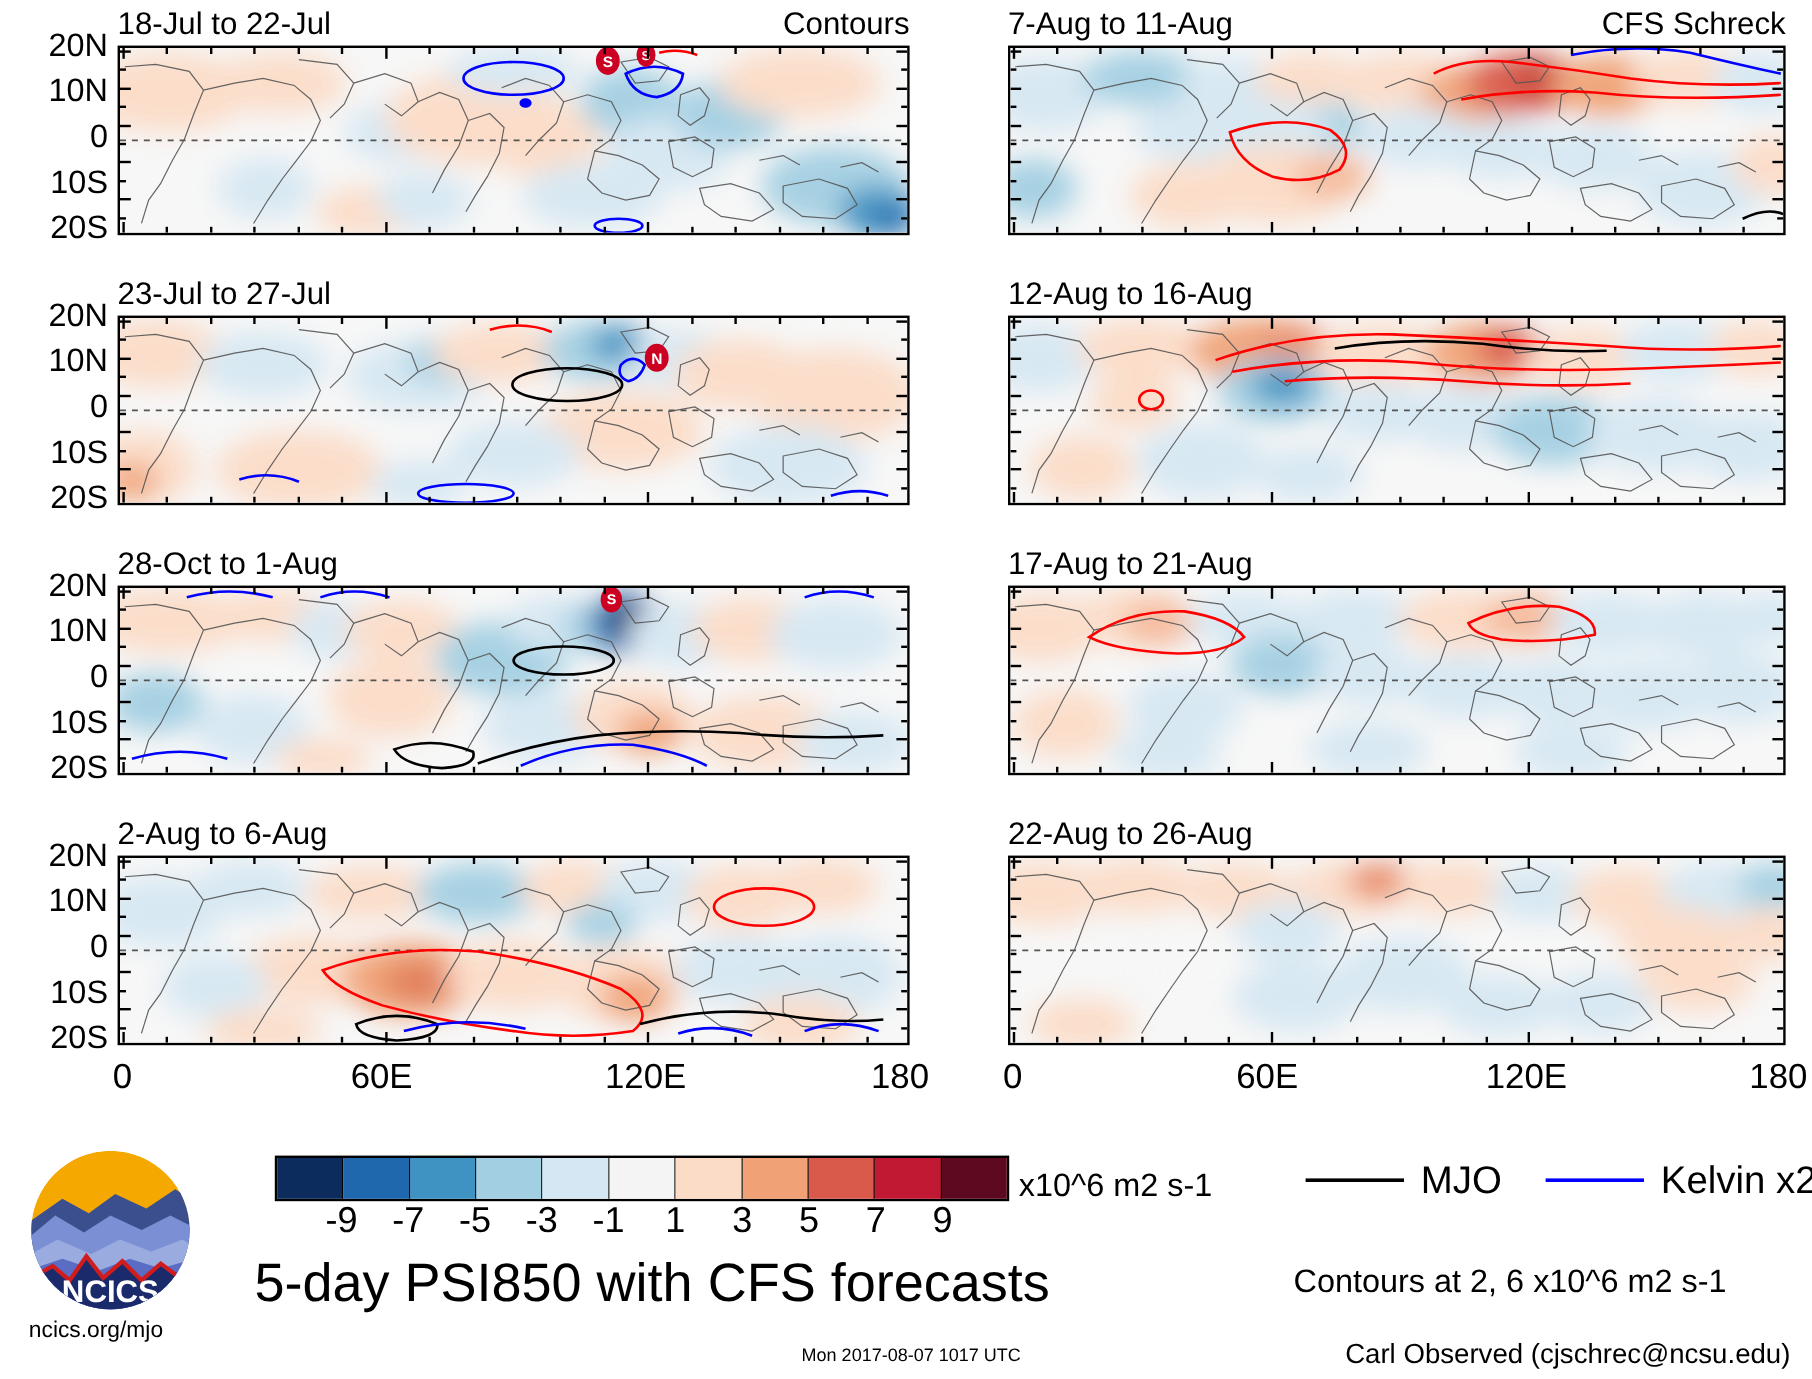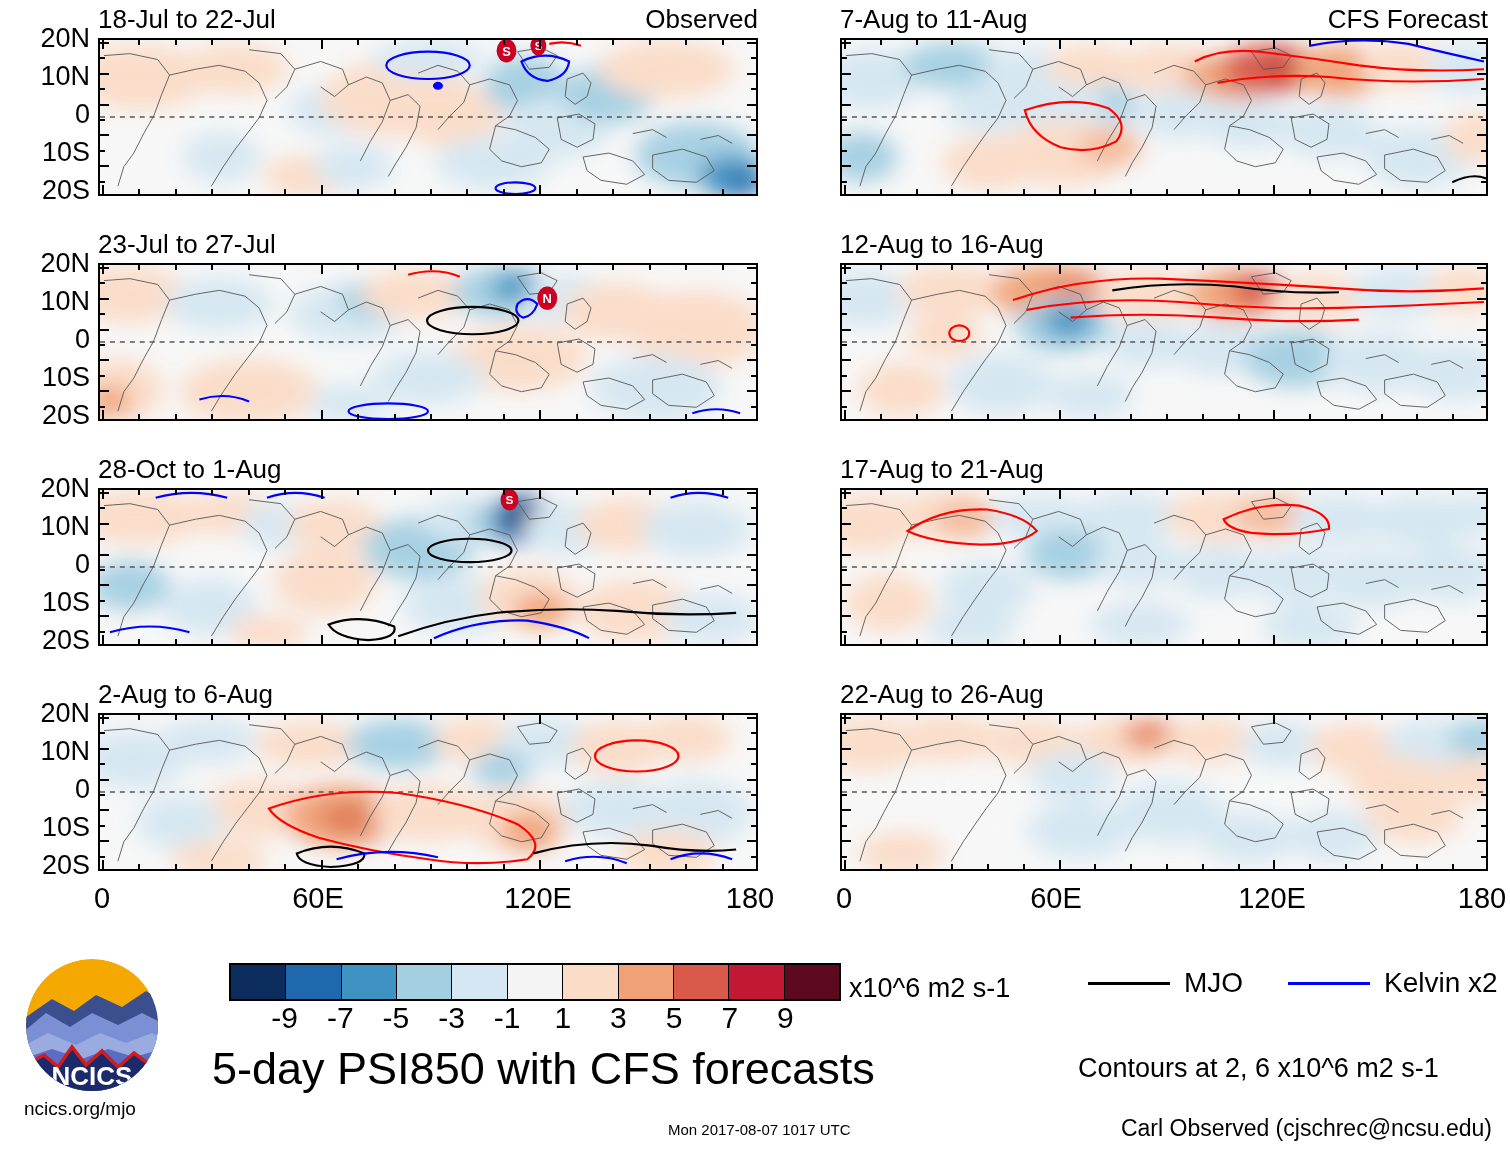--- a/index.html
+++ b/index.html
@@ -59,21 +59,21 @@
   }
   .main-title{
     position:absolute;left:212px;top:1046px;
     font-size:45px;color:#000;line-height:1;white-space:nowrap;
   }
   .legend{position:absolute;left:1088px;top:962px;width:400px;}
   .legend-row{display:flex;align-items:center;height:42px;}
   .legend-item{display:flex;align-items:center;width:200px;}
   .legend-line{width:82px;height:3px;flex:none;}
   .legend-label{
-    font-size:28px;color:#000;line-height:1;margin-left:14px;white-space:nowrap;
+    font-size:32px;color:#000;line-height:1;margin-left:14px;white-space:nowrap;
   }
   .contour-note{
     position:absolute;left:1078px;top:1055px;
     font-size:27px;color:#000;line-height:1;white-space:nowrap;
   }
   .footer-ts{
     position:absolute;left:668px;top:1122px;
     font-size:15px;color:#000;line-height:1;white-space:nowrap;
   }
   .footer-author{
@@ -110,21 +110,21 @@
   <div class="ylabels" style="left:0px;top:705px;width:90px;height:160px;">
     <span class="ylab" style="top:8px;">20N</span>
     <span class="ylab" style="top:46px;">10N</span>
     <span class="ylab" style="top:84px;">0</span>
     <span class="ylab" style="top:122px;">10S</span>
     <span class="ylab" style="top:160px;">20S</span>
   </div>
 
   <div class="panel" style="left:98px;top:6px;width:660px;height:190px;">
     <div class="panel-title">18-Jul to 22-Jul</div>
-    <div class="panel-corner">Observed</div>
+    <div class="panel-corner">Contours</div>
     <div class="map-frame" style="width:660px;height:158px;">
       <svg class="map-svg" viewBox="0 0 660 158" preserveAspectRatio="none">
         <defs>
           <filter id="blr0" x="-25%" y="-25%" width="150%" height="150%">
               <feGaussianBlur stdDeviation="11"></feGaussianBlur>
             </filter>
         </defs>
         <rect x="0" y="0" width="660" height="158" fill="#f7f7f7"></rect>
         <g filter="url(#blr0)" opacity="0.95">
           <ellipse cx="40" cy="38" rx="70" ry="34" fill="#fbdcc7"></ellipse>
@@ -609,21 +609,21 @@
         <div class="tick-h" style="top: 109.8px; width: 5px; right: 0px;"></div>
         <div class="tick-h" style="top: 125.2px; width: 9px; left: 0px;"></div>
         <div class="tick-h" style="top: 125.2px; width: 9px; right: 0px;"></div>
         <div class="tick-h" style="top: 140.6px; width: 5px; left: 0px;"></div>
         <div class="tick-h" style="top: 140.6px; width: 5px; right: 0px;"></div>
       </div>
   </div>
 
   <div class="panel" style="left:840px;top:6px;width:648px;height:190px;">
     <div class="panel-title">7-Aug to 11-Aug</div>
-    <div class="panel-corner">CFS Forecast</div>
+    <div class="panel-corner">CFS Schreck</div>
     <div class="map-frame" style="width:648px;height:158px;">
       <svg class="map-svg" viewBox="0 0 648 158" preserveAspectRatio="none">
         <defs>
             <filter id="blr4" x="-25%" y="-25%" width="150%" height="150%">
               <feGaussianBlur stdDeviation="11"></feGaussianBlur>
             </filter>
           </defs>
         <rect x="0" y="0" width="648" height="158" fill="#f7f7f7"></rect>
         <g filter="url(#blr4)" opacity="0.95">
           <ellipse cx="30" cy="40" rx="52" ry="32" fill="#d5e7f2"></ellipse>

